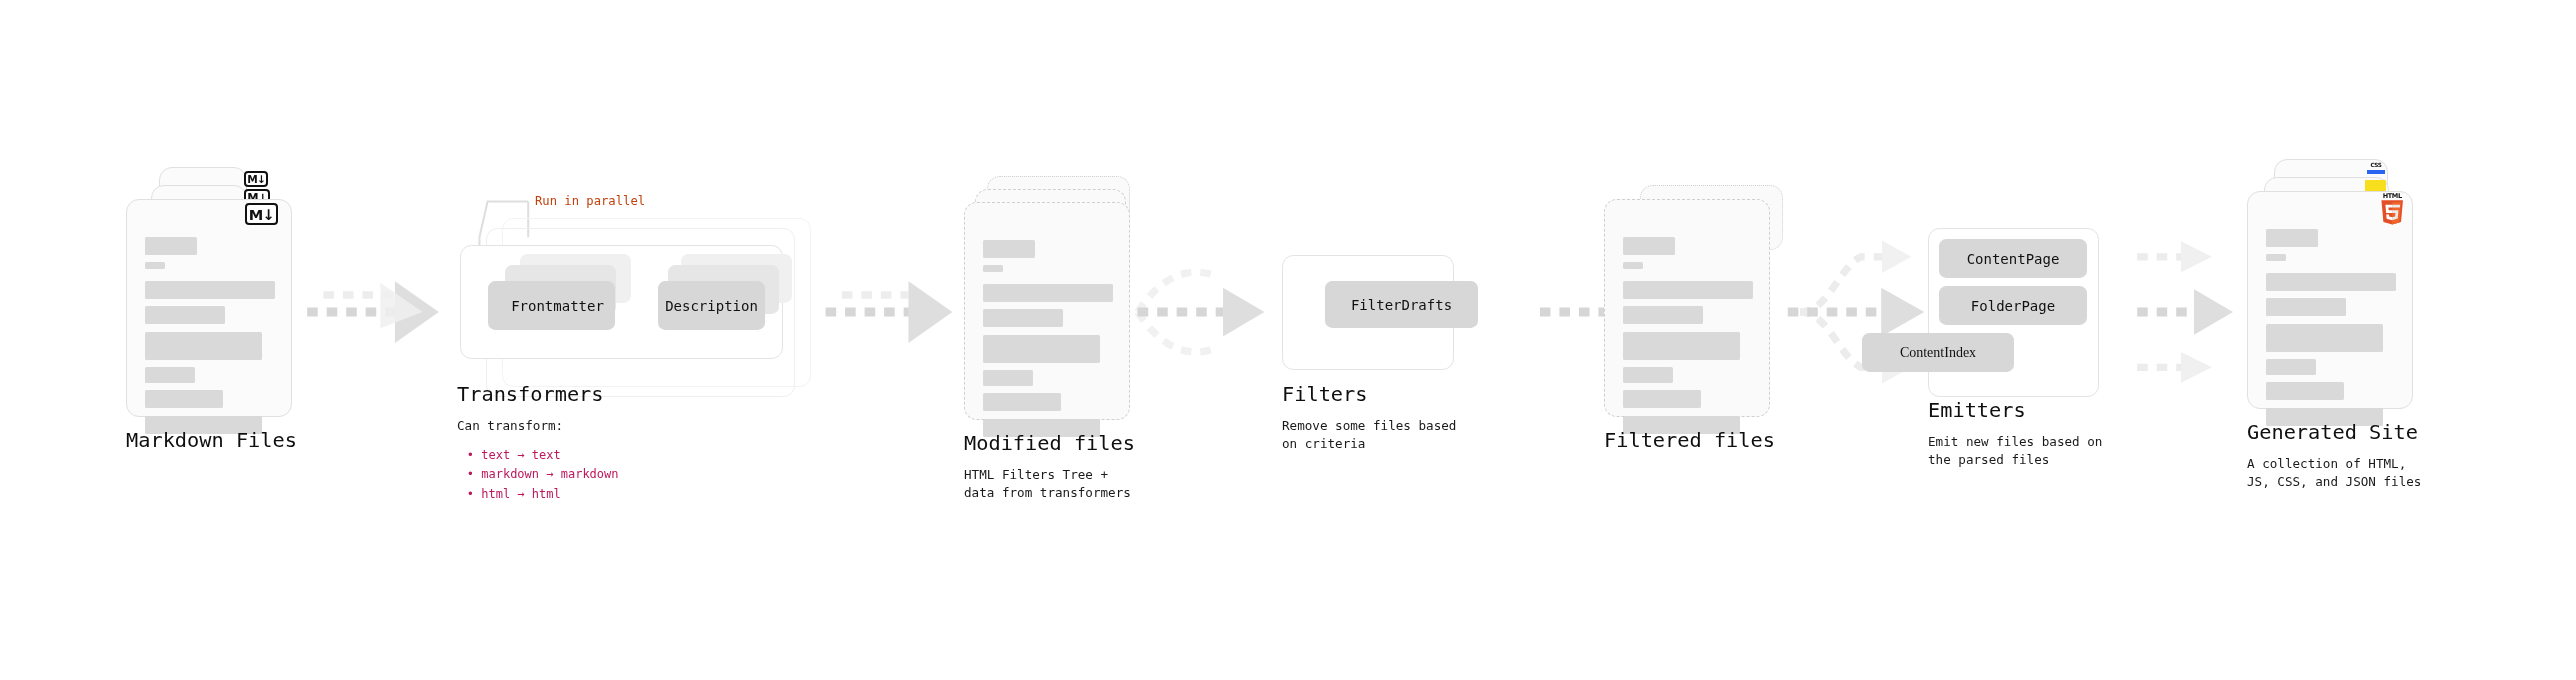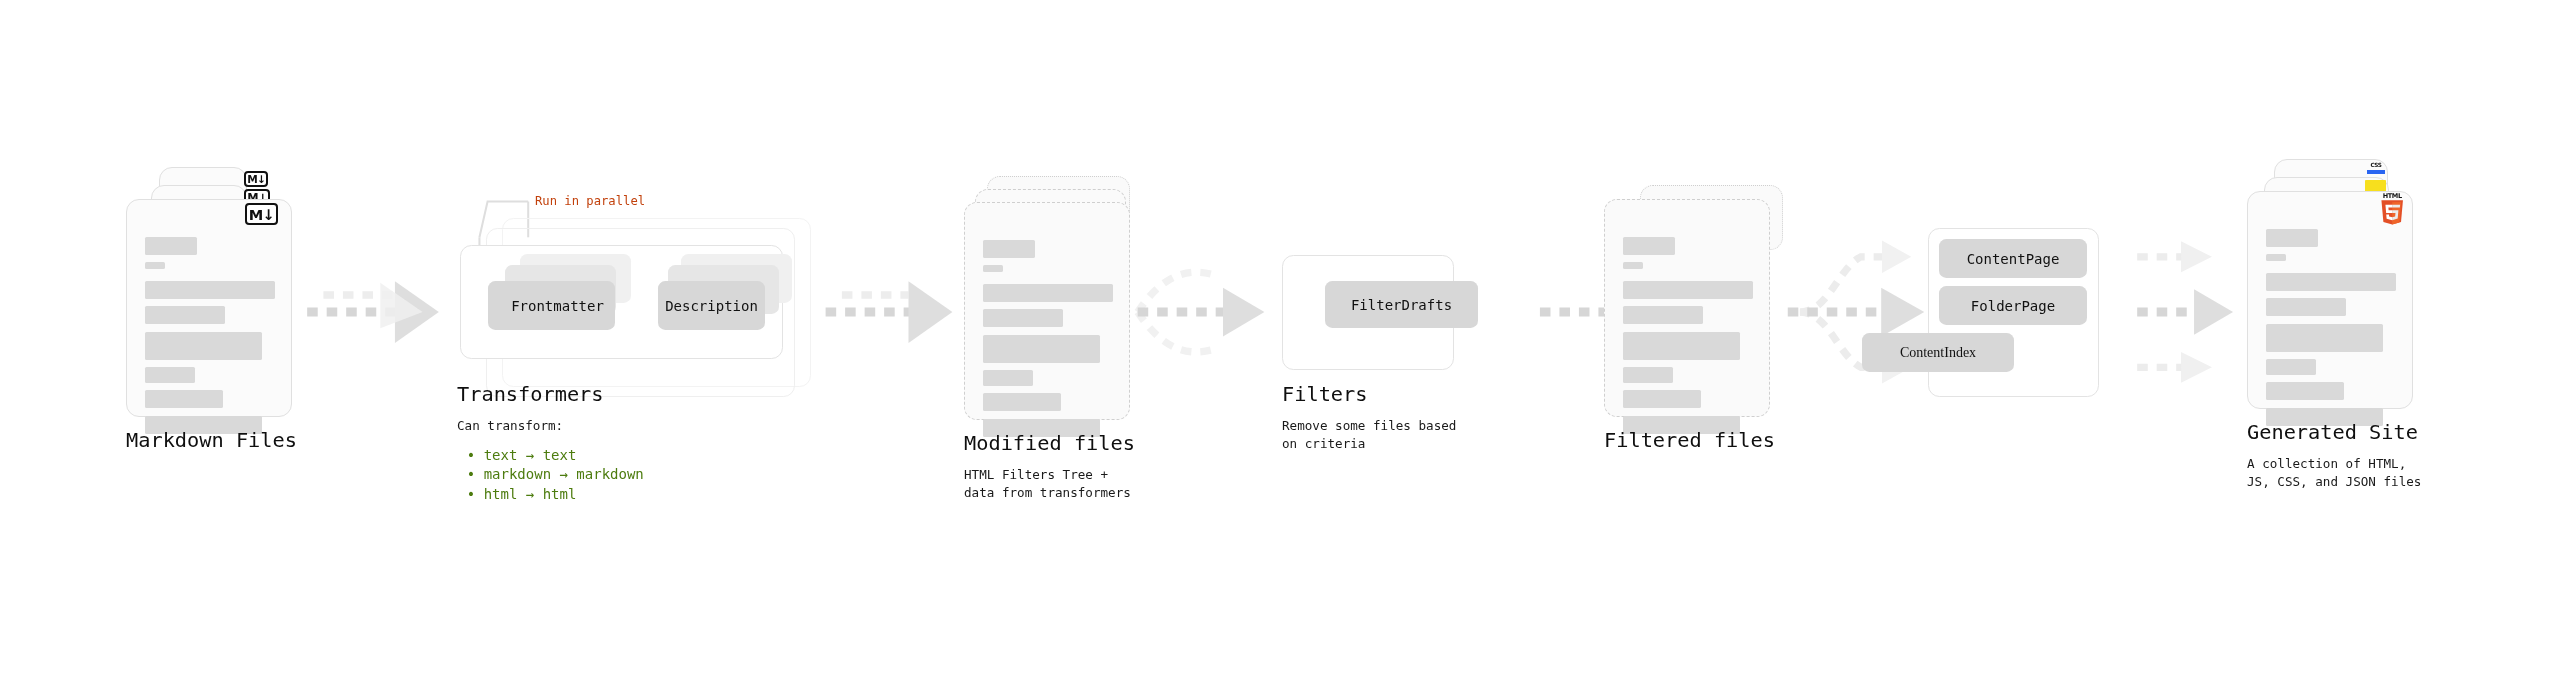--- a/index.html
+++ b/index.html
@@ -57,21 +57,21 @@
   .caption { position: absolute; }
   .cap-title {
     font-size: 20.3px; color: #0f0f0f; letter-spacing: 0px; white-space: nowrap;
     font-family: "DejaVu Sans Mono", "Liberation Mono", monospace;
   }
   .cap-sub {
     font-size: 12.6px; color: #1a1a1a; line-height: 18.7px; margin-top: 10.6px;
     white-space: pre-line;
     font-family: "DejaVu Sans Mono", "Liberation Mono", monospace;
   }
-  .cap-list { font-size: 14px; color: #4d7c0f; line-height: 19.5px; margin-top: 10.6px; }
+  .cap-list { font-size: 12px; color: #be185d; line-height: 19.5px; margin-top: 10.6px; }
   .cap-list .bullet-row { padding-left: 9.8px; }
 
   
   .proc-box {
     position: absolute;
     border: 1.6px solid #e3e3e3;
     border-radius: 11.4px;
     background: #ffffff;
   }
   .proc-ghost {
@@ -271,20 +271,25 @@
     <div class="cap-title">Filtered files</div>
   </div>
 
   <div>
     <div class="proc-box" style="left:1928px; top:228px; width:171px; height:169px;"></div>
     <div class="pill" style="left:1939px; top:239px; width:148px; height:39px;">ContentPage</div>
     <div class="pill" style="left:1939px; top:286px; width:148px; height:39px;">FolderPage</div>
     <div class="pill" style="left:1862px; top:333px; width:152px; height:39px;font-family:Liberation Serif, serif;">ContentIndex</div>
   </div>
 
+  <div class="caption" style="left:1928px; top:398px;">
+    <div class="cap-title">Emitters</div>
+    <div class="cap-sub">Emit new files based on
+the parsed files</div>
+  </div>
 
   <div class="doc-stack">
     <div class="doc-card" style="left:2274px; top:159px; width:114px; height:65px;"></div>
     <div class="css-badge-mini" style="left:2367px; top:163px;">
       <div class="t">CSS</div>
       <div class="b"></div>
     </div>
 
     <div class="doc-card" style="left:2264px; top:177px; width:125px; height:65px;"></div>
     <div class="bar-badge" style="left:2365px; top:180px; width:21px; height:14.6px; background:#F7DF1E;"></div>

